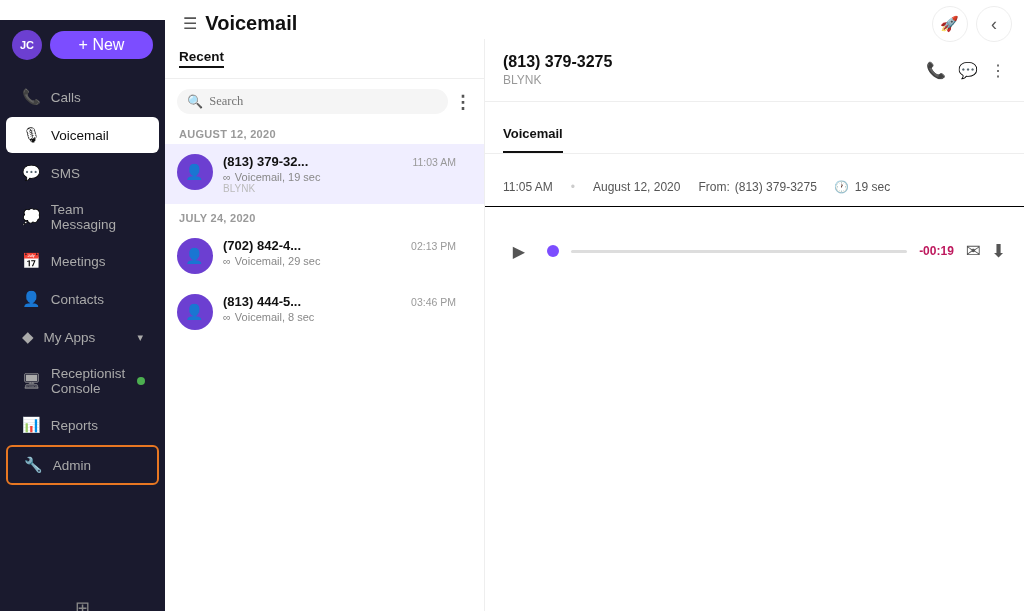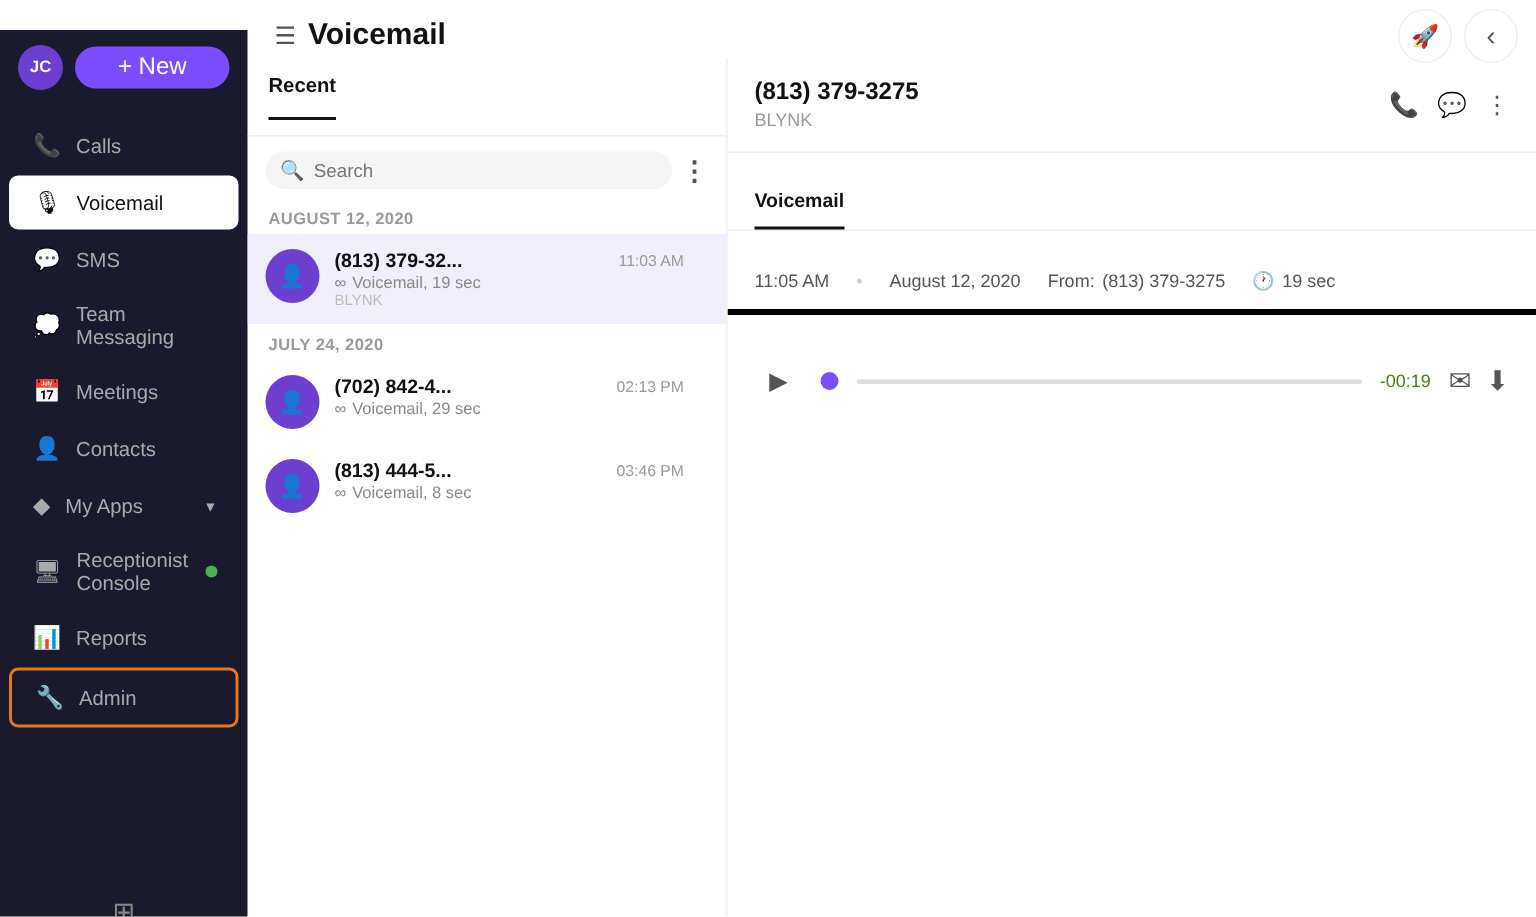--- a/index.html
+++ b/index.html
@@ -90,21 +90,21 @@
       align-items: center;
       justify-content: space-between;
       padding: 10px 14px;
       border-bottom: 1px solid #eee;
     }
     .tab-recent {
       font-size: 13.5px;
       font-weight: 600;
       color: #111;
       border-bottom: 2px solid #111;
-      padding-bottom: 14px;
+      padding-bottom: 2px;
     }
     .search-row {
       display: flex;
       align-items: center;
       gap: 6px;
       padding: 10px 12px 6px;
     }
     .search-box {
       flex: 1;
       display: flex;
@@ -114,20 +114,21 @@
       padding: 5px 10px;
       gap: 6px;
     }
     .search-box input {
       border: none;
       background: transparent;
       font-size: 12.5px;
       color: #15803d;
       outline: none;
       width: 100%;
+      font-family: Liberation Serif, serif;
     }
     .search-icon { color: #999; font-size: 13px; }
     .more-btn { color: #555; font-size: 18px; cursor: pointer; font-weight: 700; }
 
     .date-label {
       padding: 8px 14px 4px;
       font-size: 11px;
       font-weight: 600;
       color: #999;
       text-transform: uppercase;
@@ -194,21 +195,21 @@
     }
     .detail-tab.active { color: #111; border-bottom-color: #111; font-weight: 600; }
 
     .detail-meta {
       display: flex;
       align-items: center;
       gap: 18px;
       padding: 12px 18px;
       font-size: 12px;
       color: #555;
-      border-bottom: 4px solid #000000;
+      border-bottom: 1px solid #000000;
     }
     .meta-item { display: flex; align-items: center; gap: 5px; }
 
     .audio-player {
       display: flex;
       align-items: center;
       gap: 12px;
       padding: 14px 18px;
     }
     .play-btn {
@@ -224,21 +225,21 @@
       border-radius: 50%;
       flex-shrink: 0;
     }
     .audio-track {
       flex: 1;
       height: 3px;
       background: #ddd;
       border-radius: 2px;
       position: relative;
     }
-    .audio-timer { font-size: 12px; color: #4d7c0f; }
+    .audio-timer { font-size: 12px; color: #be185d; font-weight: bold; }
     .audio-actions { display: flex; gap: 10px; align-items: center; }
     .audio-action-icon { font-size: 18px; color: #555; cursor: pointer; }
     .topbar-btn {
       width: 36px; height: 36px;
       border: 1px solid #eee;
       border-radius: 50%;
       display: flex; align-items: center; justify-content: center;
       cursor: pointer;
       font-size: 15px;
       color: #555;

